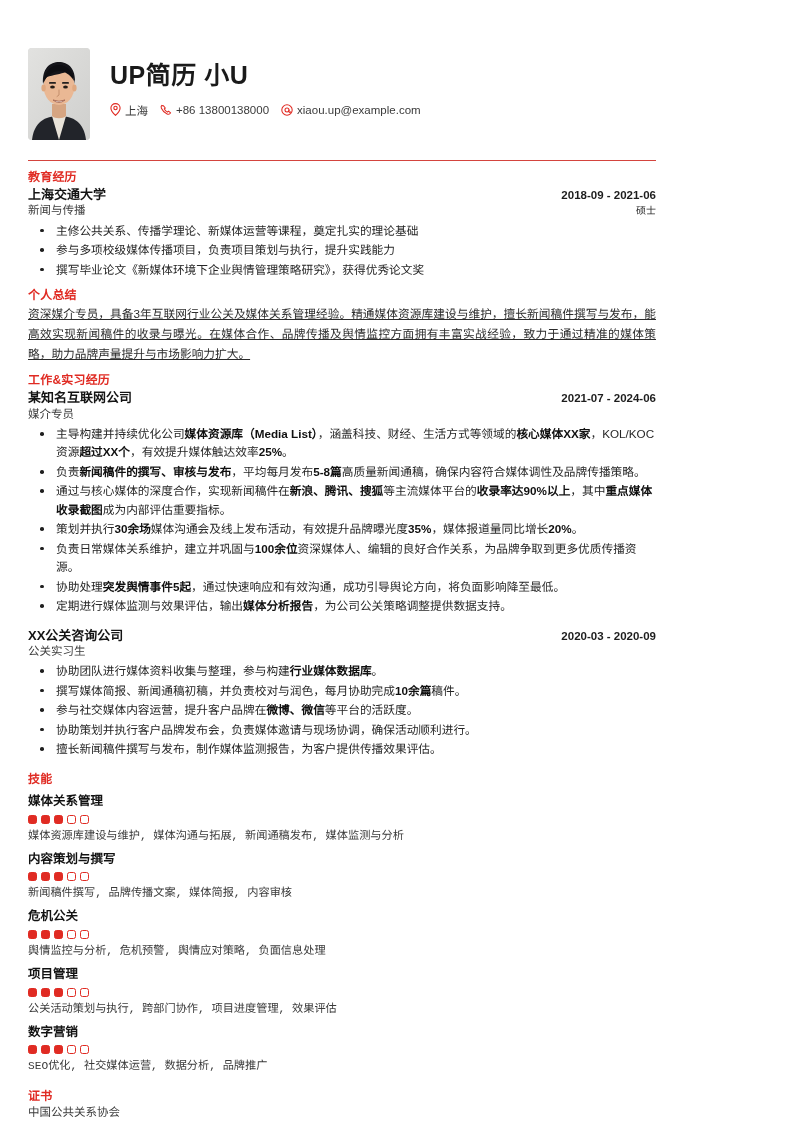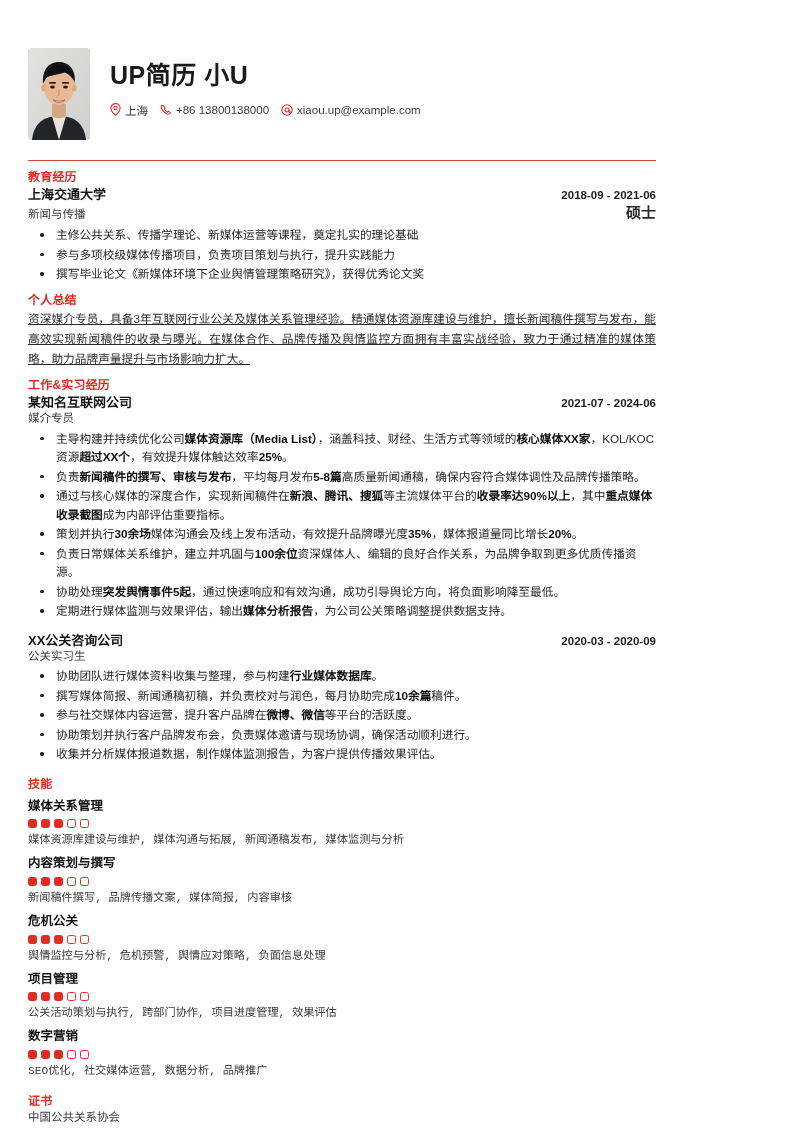--- a/index.html
+++ b/index.html
@@ -101,25 +101,24 @@
     color: #1d1d1d;
     white-space: nowrap;
     line-height: 1.32;
   }
   .role {
     font-size: 11.5px;
     color: #3d3d3d;
     line-height: 1.34;
   }
   .sub-right {
-    font-size: 15px;
+    font-size: 10px;
     color: #2a2a2a;
     white-space: nowrap;
     line-height: 1.34;
-    font-weight: bold;
   }
 
   ul.bullets {
     list-style: none;
     margin: 3px 0 0 0;
     padding: 0;
   }
   ul.bullets li {
     position: relative;
     padding-left: 28px;
@@ -311,21 +310,21 @@
       <div class="entry-row">
         <div class="org">XX公关咨询公司</div>
         <div class="date">2020-03 - 2020-09</div>
       </div>
       <div class="role">公关实习生</div>
       <ul class="bullets">
         <li>协助团队进行媒体资料收集与整理，参与构建<b>行业媒体数据库</b>。</li>
         <li>撰写媒体简报、新闻通稿初稿，并负责校对与润色，每月协助完成<b>10余篇</b>稿件。</li>
         <li>参与社交媒体内容运营，提升客户品牌在<b>微博、微信</b>等平台的活跃度。</li>
         <li>协助策划并执行客户品牌发布会，负责媒体邀请与现场协调，确保活动顺利进行。</li>
-        <li>收集并分析媒体报道数据，制作媒体监测报告，为客户提供传播效果评估。</li>
+        <li>擅长新闻稿件撰写与发布，制作媒体监测报告，为客户提供传播效果评估。</li>
       </ul>
     </div>
   </div>
 
   <div class="section" style="margin-top:13px;">
     <div class="sec-title">技能</div>
 
     <div class="skill">
       <div class="skill-name">媒体关系管理</div>
       <div class="dots">

